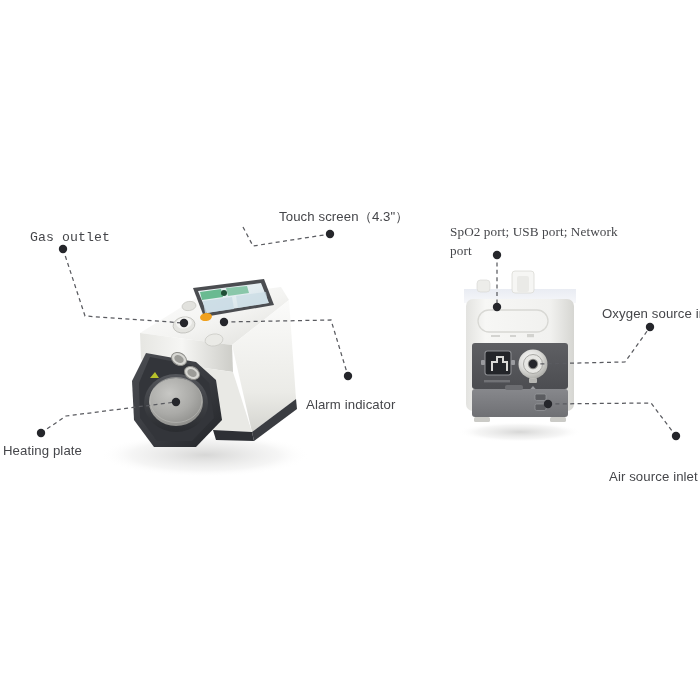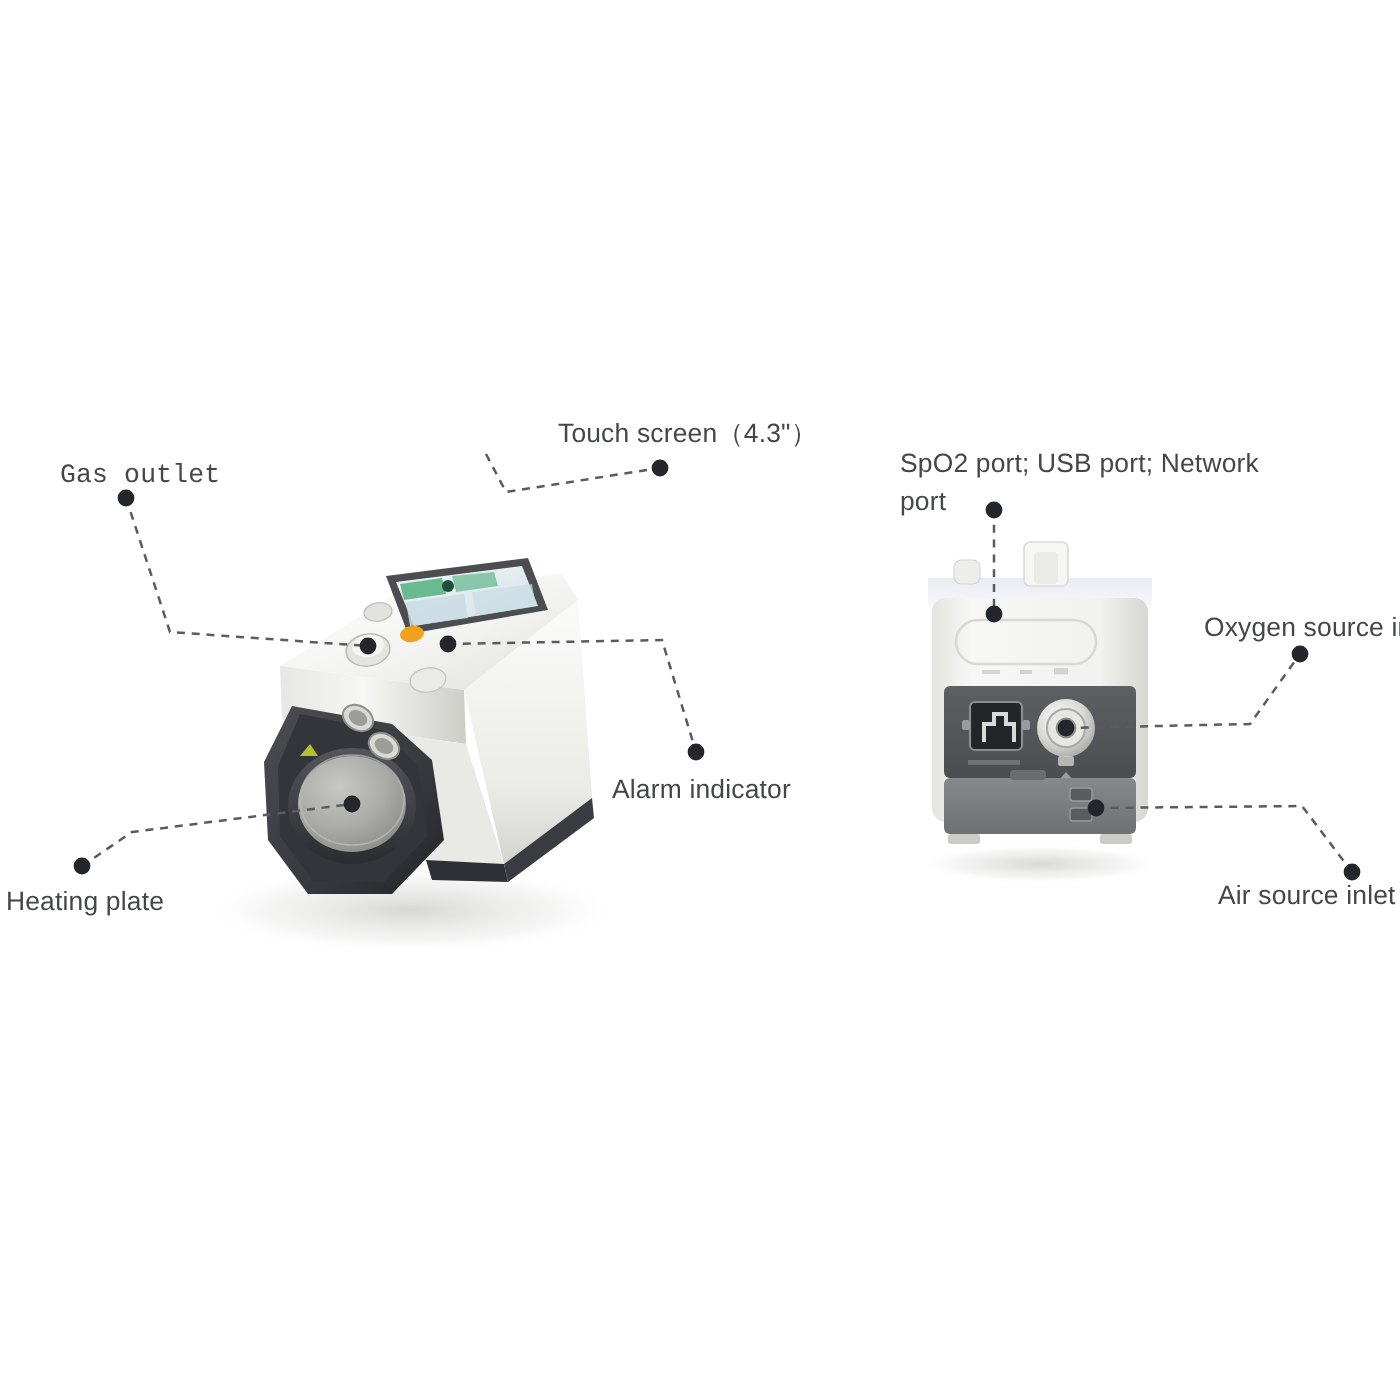--- a/index.html
+++ b/index.html
@@ -34,28 +34,29 @@
     font-size: 13.2px;
     line-height: 19px;
     color: #45464a;
     letter-spacing: 0.1px;
     white-space: nowrap;
     font-family: "Liberation Sans", "DejaVu Sans", sans-serif;
   }
   .callout-label.wrap {
     white-space: normal;
     width: 180px;
+    font-family: Liberation Serif, serif;
   }
   .lbl-gas-outlet     { left: 30px;  top: 228px; font-family: Liberation Mono, monospace; }
   .lbl-touch-screen   { left: 279px; top: 207px; }
-  .lbl-alarm-ind      { left: 306px; top: 385px; }
+  .lbl-alarm-ind      { left: 306px; top: 395px; }
   .lbl-heating-plate  { left: 3px;   top: 441px; text-align: right; }
   .lbl-ports          { left: 450px; top: 222px; }
   .lbl-oxygen         { left: 602px; top: 304px; }
-  .lbl-air-source     { left: 609px; top: 438px; }
+  .lbl-air-source     { left: 609px; top: 467px; }
 </style>
 </head>
 <body>
 
 <div id="stage">
 
   <svg id="diagram-svg" viewBox="0 0 700 700" xmlns="http://www.w3.org/2000/svg">
     <defs>
       <linearGradient id="gWhiteTop" x1="0" y1="0" x2="1" y2="1">
         <stop offset="0%" stop-color="#ffffff"></stop>

